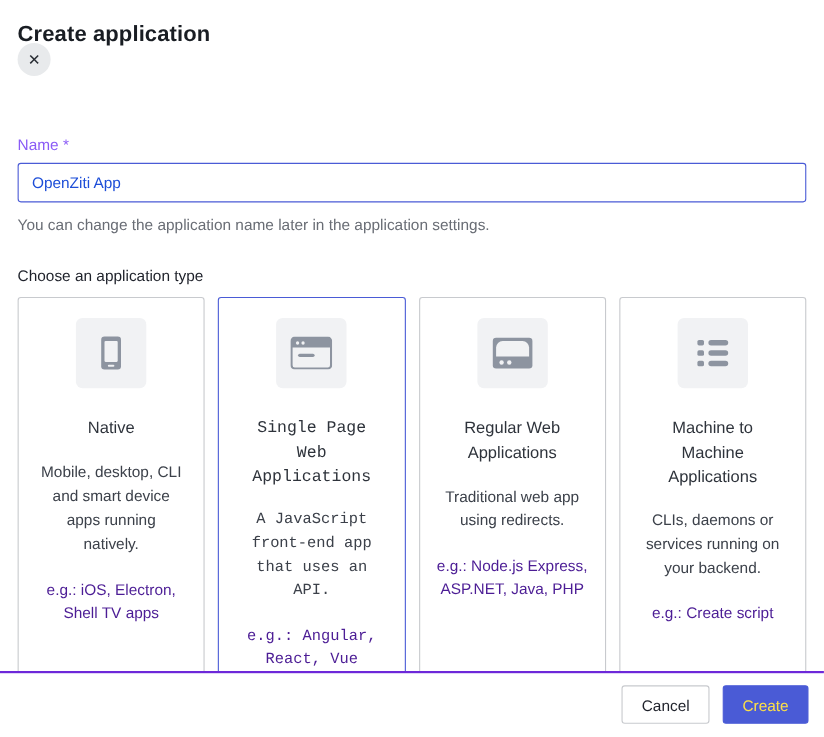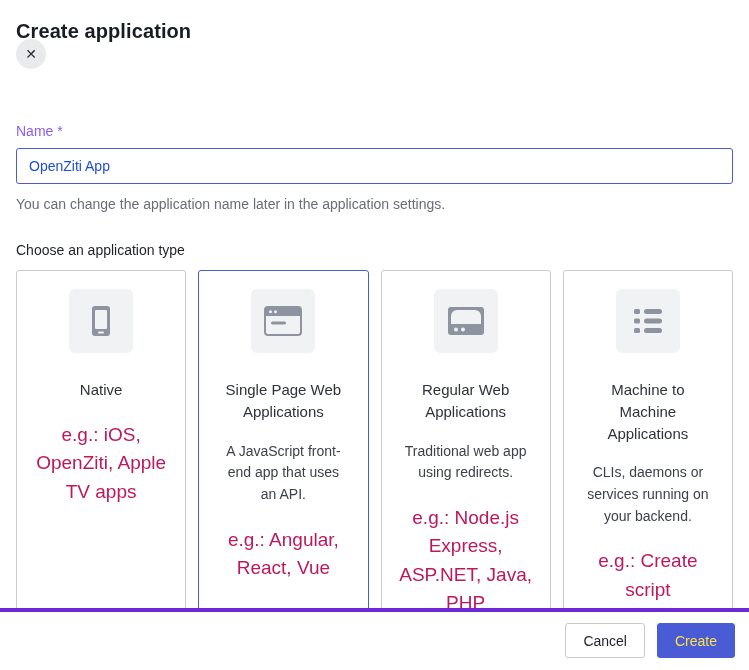--- a/index.html
+++ b/index.html
@@ -51,47 +51,47 @@
   .card {
     border: 1px solid #c8cace;
     border-radius: 3px;
     min-height: 334px;
     padding: 18px 12px 16px 12px;
     display: flex; flex-direction: column; align-items: center;
     text-align: center;
     cursor: pointer;
     background: #ffffff;
   }
-  .card.selected { border: 1px solid var(--accent, #4a5bd6); }
+  .card.selected { border: 1px solid var(--accent, #4a5bd6); font-family: Liberation Mono, monospace; }
   .icon-box {
     width: 64px; height: 64px;
     background: #f1f2f4;
     border-radius: 6px;
     display: flex; align-items: center; justify-content: center;
     margin-bottom: 26px;
   }
   .card-title {
     font-size: 15px; font-weight: 500; color: #2e333b;
     line-height: 1.45; max-width: 132px;
   }
   .card-desc {
     margin-top: 18px;
     font-size: 14px; color: #3c414a;
     line-height: 1.55; max-width: 130px;
   }
   .card-example {
     margin-top: 20px;
-    font-size: 19px; color: #be185d;
+    font-size: 14px; color: #4c1d95;
     line-height: 1.5; max-width: 140px;
   }
 
   
   .modal-footer {
     position: absolute; left: 0; right: 0; bottom: 0;
-    border-top: 4px solid #6d28d9;
+    border-top: 2px solid #6d28d9;
     background: #ffffff;
     padding: 11px 14px 12px 14px;
     display: flex; justify-content: flex-end; gap: 12px;
   }
   .btn {
     height: 35px; padding: 0 17px;
     border-radius: 3px; font-size: 14px; font-weight: 500;
     cursor: pointer;
     font-family: "Liberation Sans", sans-serif;
   }
@@ -122,21 +122,22 @@
 
     <div class="card">
       <div class="icon-box">
         <svg width="30" height="34" viewBox="0 0 30 34">
           <rect x="6" y="2" width="18" height="30" rx="3" fill="#8d94a0"></rect>
           <rect x="9" y="6" width="12" height="19" rx="1" fill="#f1f2f4"></rect>
           <rect x="12" y="27.5" width="6" height="2" rx="1" fill="#f1f2f4"></rect>
         </svg>
       </div>
       <div class="card-title">Native</div>
-      <div class="card-example">e.g.: iOS, OpenZiti, Apple TV apps</div>
+      <div class="card-desc">Mobile, desktop, CLI and smart device apps running natively.</div>
+      <div class="card-example">e.g.: iOS, Electron, Shell TV apps</div>
     </div>
 
     <div class="card selected">
       <div class="icon-box">
         <svg width="38" height="30" viewBox="0 0 38 30">
           <rect x="1" y="1" width="36" height="28" rx="3" fill="#f1f2f4" stroke="#8d94a0" stroke-width="2"></rect>
           <path d="M1 4 a3 3 0 0 1 3 -3 h30 a3 3 0 0 1 3 3 v6 h-36 z" fill="#8d94a0"></path>
           <circle cx="6.5" cy="5.8" r="1.5" fill="#f1f2f4"></circle>
           <circle cx="11.5" cy="5.8" r="1.5" fill="#f1f2f4"></circle>
           <rect x="7" y="15.5" width="15" height="3" rx="1.5" fill="#8d94a0"></rect>

